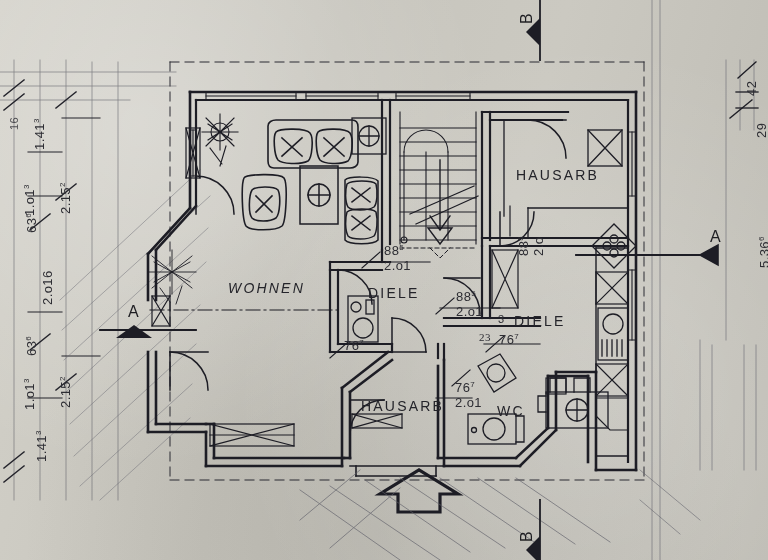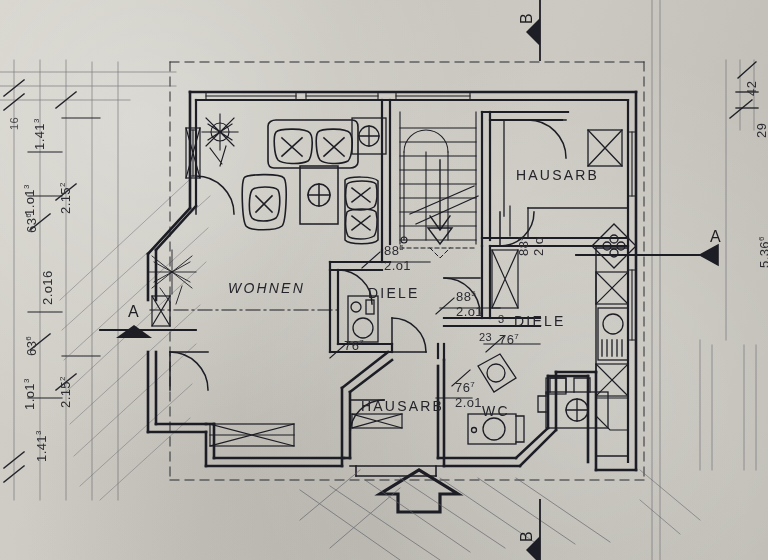--- a/index.html
+++ b/index.html
@@ -497,21 +497,21 @@
       </g>
 
     </g>
   </svg>
 
   <div class="lbl room" style="left:228px;top:280px;font-style:italic;">WOHNEN</div>
   <div class="lbl room" style="left:368px;top:285px;">DIELE</div>
   <div class="lbl room" style="left:514px;top:313px;">DIELE</div>
   <div class="lbl room" style="left:516px;top:167px;">HAUSARB</div>
   <div class="lbl room" style="left:361px;top:398px;">HAUSARB</div>
-  <div class="lbl room" style="left:482px;top:403px;">WC</div>
+  <div class="lbl room" style="left:497px;top:403px;">WC</div>
 
   <div style="position:absolute;left:384px;top:243px;line-height:1.15;">
     <div class="lbl dim" style="position:static;"><span>88</span><span class="sup">5</span></div>
     <div class="lbl dim" style="position:static;">2.o1</div>
   </div>
 
   <div style="position:absolute;left:456px;top:289px;line-height:1.15;">
     <div class="lbl dim" style="position:static;"><span>88</span><span class="sup">5</span></div>
     <div class="lbl dim" style="position:static;">2.o1</div>
   </div>
@@ -523,21 +523,21 @@
 
   <div class="lbl dim" style="left:344px;top:338px;"><span>76</span><span class="sup">7</span></div>
   <div class="lbl dim" style="left:499px;top:332px;"><span>76</span><span class="sup">7</span></div>
 
   <div style="position:absolute;left:455px;top:380px;line-height:1.15;">
     <div class="lbl dim" style="position:static;"><span>76</span><span class="sup">7</span></div>
     <div class="lbl dim" style="position:static;">2.o1</div>
   </div>
 
   <div class="lbl dim dimsm" style="left:498px;top:313px;">3</div>
-  <div class="lbl dim dimsm" style="left:479px;top:331px;">23</div>
+  <div class="lbl dim dimsm" style="left:479px;top:331px;font-family:Liberation Serif, serif;">23</div>
 
   <div class="lbl dim rot90" style="left:32px;top:150px;"><span>1.41</span><span class="sup">3</span></div>
   <div class="lbl dim rot90" style="left:22px;top:216px;"><span>1.o1</span><span class="sup">3</span></div>
   <div class="lbl dim rot90" style="left:58px;top:214px;"><span>2.15</span><span class="sup">2</span></div>
   <div class="lbl dim rot90" style="left:24px;top:233px;"><span>63</span><span class="sup">6</span></div>
   <div class="lbl dim rot90" style="left:40px;top:305px;"><span>2.o16</span><span class="sup"></span></div>
   <div class="lbl dim rot90" style="left:24px;top:356px;"><span>63</span><span class="sup">6</span></div>
   <div class="lbl dim rot90" style="left:22px;top:410px;"><span>1.o1</span><span class="sup">3</span></div>
   <div class="lbl dim rot90" style="left:58px;top:408px;"><span>2.15</span><span class="sup">2</span></div>
   <div class="lbl dim rot90" style="left:34px;top:462px;"><span>1.41</span><span class="sup">3</span></div>

